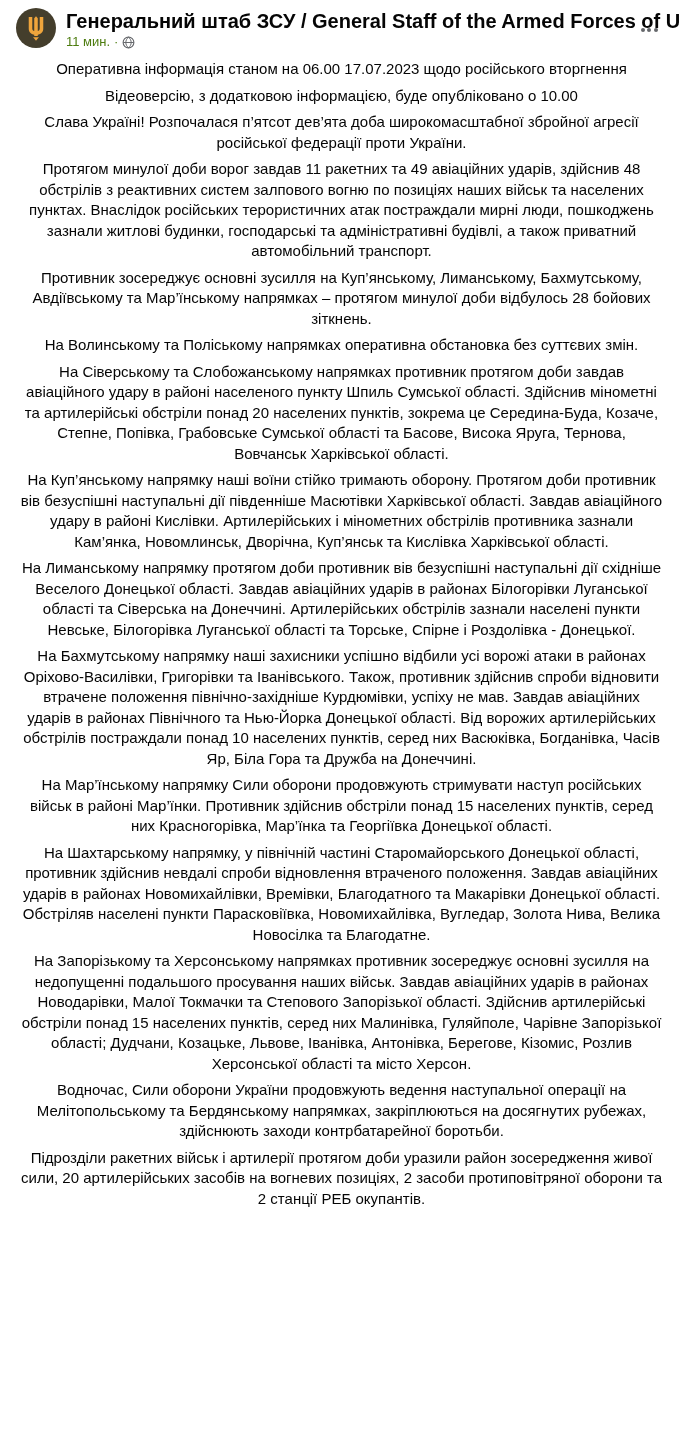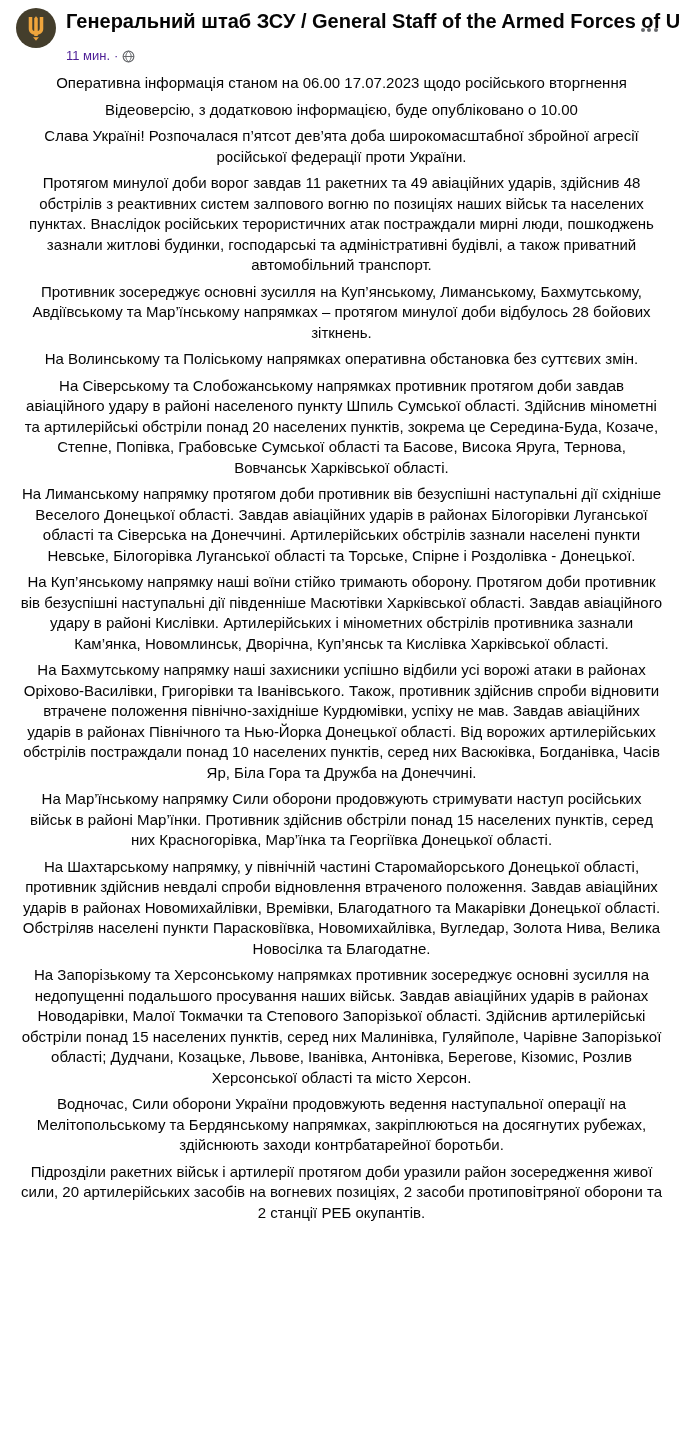--- a/index.html
+++ b/index.html
@@ -54,23 +54,23 @@
     cursor: pointer;
   }
   .verified-badge {
     flex: none;
     display: inline-flex;
   }
   .timestamp-row {
     display: flex;
     align-items: center;
     gap: 4px;
-    margin-top: 17px;
+    margin-top: 3px;
     font-size: 13px;
-    color: #4c1d95;
+    color: #4d7c0f;
     line-height: 16px;
   }
   .timestamp-link { cursor: pointer; }
   .menu-button {
     flex: none;
     width: 32px;
     height: 32px;
     border-radius: 50%;
     display: flex;
     align-items: center;
@@ -147,22 +147,22 @@
   </div>
 
   <div class="post-body">
       <p>Оперативна інформація станом на 06.00 17.07.2023 щодо російського вторгнення</p>
       <p>Відеоверсію, з додатковою інформацією, буде опубліковано о 10.00</p>
       <p>Слава Україні! Розпочалася п’ятсот дев’ята доба широкомасштабної збройної агресії російської федерації проти України.</p>
       <p>Протягом минулої доби ворог завдав 11 ракетних та 49 авіаційних ударів, здійснив 48 обстрілів з реактивних систем залпового вогню по позиціях наших військ та населених пунктах. Внаслідок російських терористичних атак постраждали мирні люди, пошкоджень зазнали житлові будинки, господарські та адміністративні будівлі, а також приватний автомобільний транспорт.</p>
       <p>Противник зосереджує основні зусилля на Куп’янському, Лиманському, Бахмутському, Авдіївському та Мар’їнському напрямках – протягом минулої доби відбулось 28 бойових зіткнень.</p>
       <p>На Волинському та Поліському напрямках оперативна обстановка без суттєвих змін.</p>
       <p>На Сіверському та Слобожанському напрямках противник протягом доби завдав авіаційного удару в районі населеного пункту Шпиль Сумської області. Здійснив мінометні та артилерійські обстріли понад 20 населених пунктів, зокрема це Середина-Буда, Козаче, Степне, Попівка, Грабовське Сумської області та Басове, Висока Яруга, Тернова, Вовчанськ Харківської області.</p>
+      <p>На Куп’янському напрямку наші воїни стійко тримають оборону. Протягом доби противник вів безуспішні наступальні дії південніше Масютівки Харківської області. Завдав авіаційного удару в районі Кислівки. Артилерійських і мінометних обстрілів противника зазнали Кам’янка, Новомлинськ, Дворічна, Куп’янськ та Кислівка  Харківської області.</p>
       <p>На Лиманському напрямку протягом доби противник вів безуспішні наступальні дії східніше Веселого Донецької області. Завдав авіаційних ударів в районах Білогорівки Луганської області та Сіверська на Донеччині. Артилерійських обстрілів зазнали населені пункти Невське, Білогорівка Луганської області та Торське, Спірне і Роздолівка - Донецької.</p>
-      <p>На Куп’янському напрямку наші воїни стійко тримають оборону. Протягом доби противник вів безуспішні наступальні дії південніше Масютівки Харківської області. Завдав авіаційного удару в районі Кислівки. Артилерійських і мінометних обстрілів противника зазнали Кам’янка, Новомлинськ, Дворічна, Куп’янськ та Кислівка  Харківської області.</p>
       <p>На Бахмутському напрямку наші захисники успішно відбили усі ворожі атаки в районах Оріхово-Василівки, Григорівки та Іванівського. Також, противник здійснив спроби відновити втрачене положення північно-західніше Курдюмівки, успіху не мав. Завдав авіаційних ударів в районах Північного та Нью-Йорка Донецької  області. Від ворожих артилерійських обстрілів постраждали понад 10 населених пунктів, серед них Васюківка, Богданівка, Часів Яр, Біла Гора та Дружба на Донеччині.</p>
       <p>На Мар’їнському напрямку Сили оборони продовжують стримувати наступ російських військ в районі Мар’їнки. Противник здійснив обстріли понад 15 населених пунктів, серед них Красногорівка, Мар’їнка та Георгіївка Донецької області.</p>
       <p>На Шахтарському напрямку, у північній частині Старомайорського Донецької області, противник здійснив невдалі спроби відновлення втраченого положення. Завдав авіаційних ударів в районах Новомихайлівки, Времівки, Благодатного та Макарівки Донецької області. Обстріляв населені пункти Парасковіївка, Новомихайлівка, Вугледар, Золота Нива, Велика Новосілка та Благодатне.</p>
       <p>На Запорізькому та Херсонському напрямках противник зосереджує основні зусилля на недопущенні подальшого просування наших військ. Завдав авіаційних ударів в районах Новодарівки, Малої Токмачки та Степового Запорізької області. Здійснив артилерійські обстріли понад 15 населених пунктів, серед них Малинівка, Гуляйполе, Чарівне Запорізької області; Дудчани, Козацьке, Львове, Іванівка, Антонівка, Берегове, Кізомис, Розлив Херсонської області та місто Херсон.</p>
       <p>Водночас, Сили оборони України продовжують ведення наступальної  операції на Мелітопольському та Бердянському напрямках, закріплюються на досягнутих рубежах, здійснюють заходи контрбатарейної боротьби.</p>
       <p>Підрозділи ракетних військ і артилерії протягом доби уразили район зосередження живої сили, 20 артилерійських засобів на вогневих позиціях, 2 засоби протиповітряної оборони та 2 станції РЕБ окупантів.</p>
     </div>
 
 </div>
 

